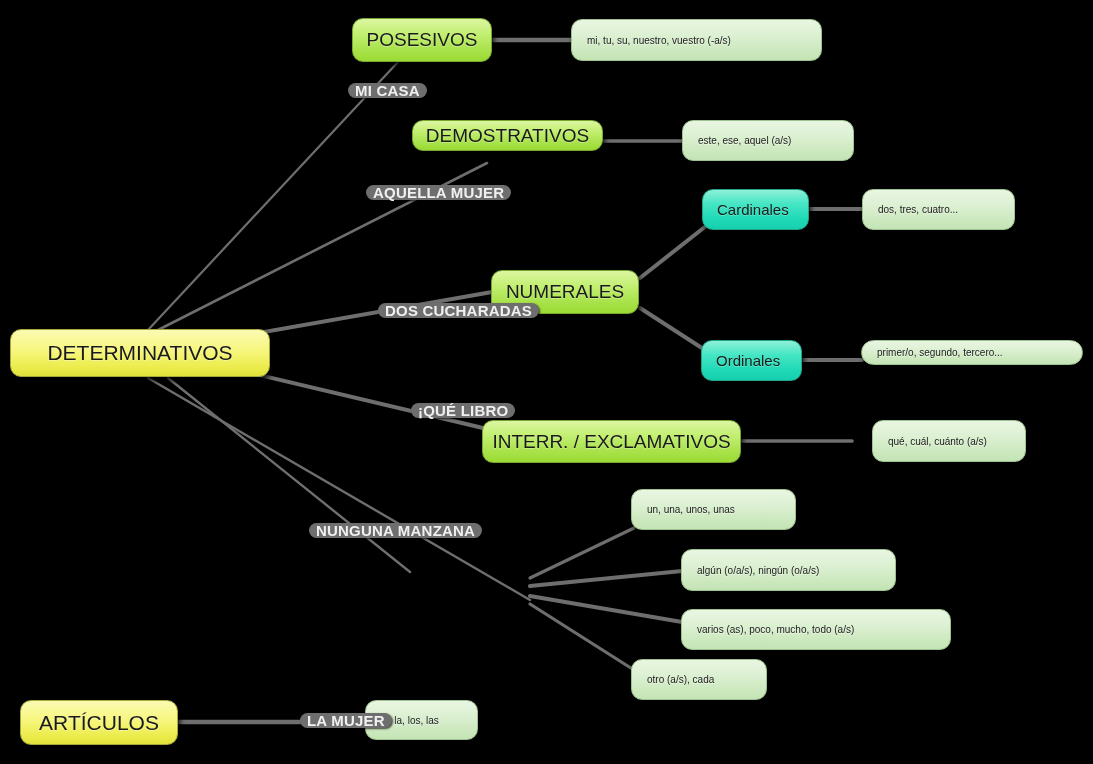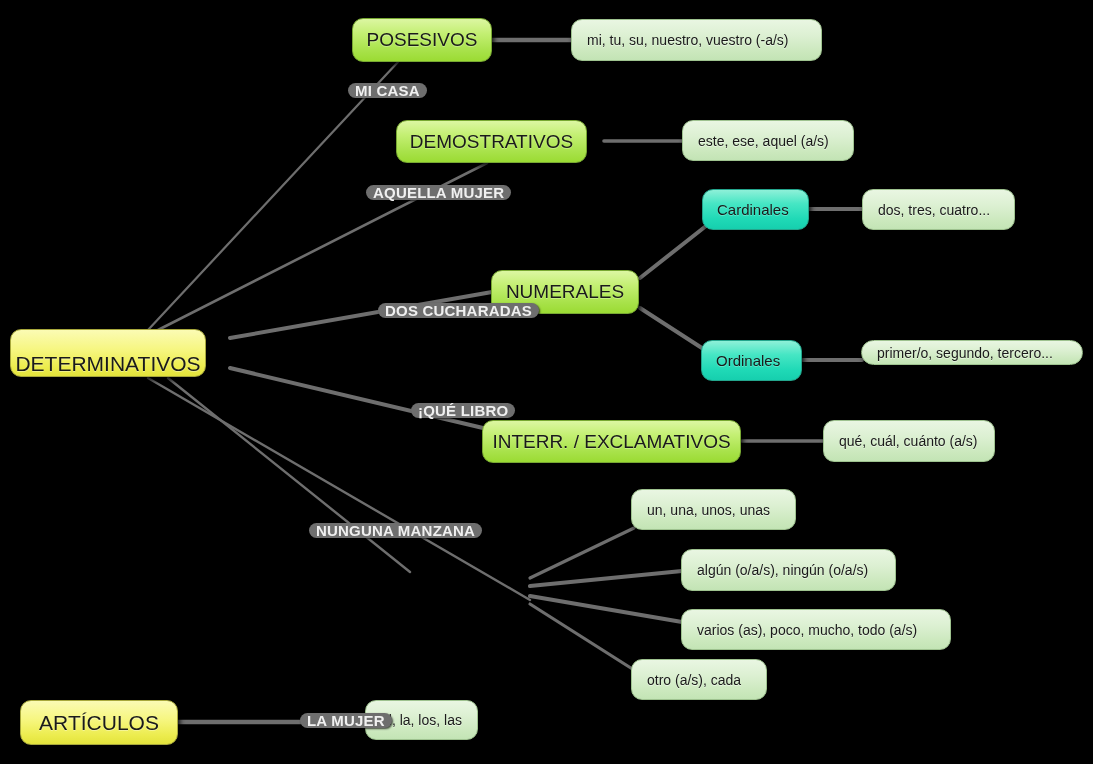--- a/index.html
+++ b/index.html
@@ -56,21 +56,21 @@
     background: linear-gradient(to bottom, #8ef0d8 0%, #46e6c4 35%, #1fd9b6 75%, #16cfae 100%);
     border: 1px solid #23a58c;
     font-size: 15px;
     padding-left: 14px;
     text-shadow: 0 1px 0 rgba(255,255,255,0.25);
   }
   
   .n-leaf {
     background: linear-gradient(to bottom, #e9f6e2 0%, #dcf0d2 40%, #cbe8bd 80%, #c3e4b5 100%);
     border: 1px solid #9ec28f;
-    font-size: 14px;
+    font-size: 10px;
     padding-left: 15px;
     padding-right: 15px;
     text-shadow: 0 1px 0 rgba(255,255,255,0.5);
   }
   
   .edge-label {
     position: absolute;
     box-sizing: border-box;
     display: flex;
     align-items: center;
@@ -124,32 +124,32 @@
 
       <line x1="530" y1="578" x2="634" y2="528" stroke-width="3.2"></line>
       <line x1="530" y1="586" x2="682" y2="571" stroke-width="4.2"></line>
       <line x1="530" y1="596" x2="682" y2="622" stroke-width="4.2"></line>
       <line x1="530" y1="604" x2="634" y2="670" stroke-width="3.2"></line>
 
       <line x1="178" y1="722" x2="366" y2="722" stroke-width="4.5"></line>
     </g>
   </svg>
 
-  <div class="node n-root" style="left:10px; top:329px; width:196px; height:48px;align-items:flex-end;">
+  <div class="node n-root" style="left:10px; top:329px; width:260px; height:48px;">
     <span>DETERMINATIVOS</span>
   </div>
 
   <div class="node n-branch" style="left:352px; top:18px; width:140px; height:44px;">
     <span>POSESIVOS</span>
   </div>
   <div class="node n-leaf" style="left:571px; top:19px; width:251px; height:42px;">
     <span>mi, tu, su, nuestro, vuestro (-a/s)</span>
   </div>
 
-  <div class="node n-branch" style="left:396px; top:120px; width:191px; height:43px;">
+  <div class="node n-branch" style="left:412px; top:120px; width:191px; height:31px;">
     <span>DEMOSTRATIVOS</span>
   </div>
   <div class="node n-leaf" style="left:682px; top:120px; width:172px; height:41px;">
     <span>este, ese, aquel (a/s)</span>
   </div>
 
   <div class="node n-branch" style="left:491px; top:270px; width:148px; height:44px;">
     <span>NUMERALES</span>
   </div>
 
@@ -163,21 +163,21 @@
   <div class="node n-cyan" style="left:701px; top:340px; width:101px; height:41px;">
     <span>Ordinales</span>
   </div>
   <div class="node n-leaf" style="left:861px; top:340px; width:222px; height:25px;border-radius:14px;">
     <span>primer/o, segundo, tercero...</span>
   </div>
 
   <div class="node n-branch" style="left:482px; top:420px; width:259px; height:43px;">
     <span>INTERR. / EXCLAMATIVOS</span>
   </div>
-  <div class="node n-leaf" style="left:823px; top:420px; width:172px; height:42px;text-align:center;">
+  <div class="node n-leaf" style="left:872px; top:420px; width:154px; height:42px;text-align:center;">
     <span>qué, cuál, cuánto (a/s)</span>
   </div>
 
   <div class="node n-leaf" style="left:631px; top:489px; width:165px; height:41px;">
     <span>un, una, unos, unas</span>
   </div>
   <div class="node n-leaf" style="left:681px; top:549px; width:215px; height:42px;">
     <span>algún (o/a/s), ningún (o/a/s)</span>
   </div>
   <div class="node n-leaf" style="left:681px; top:609px; width:270px; height:41px;">

